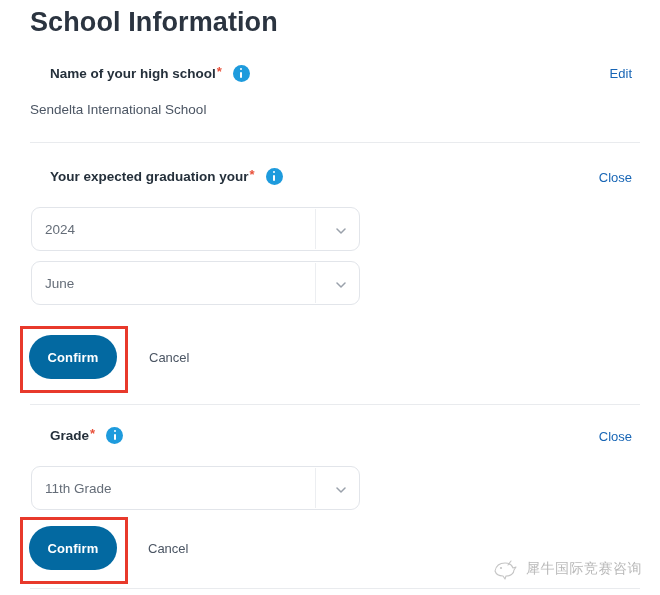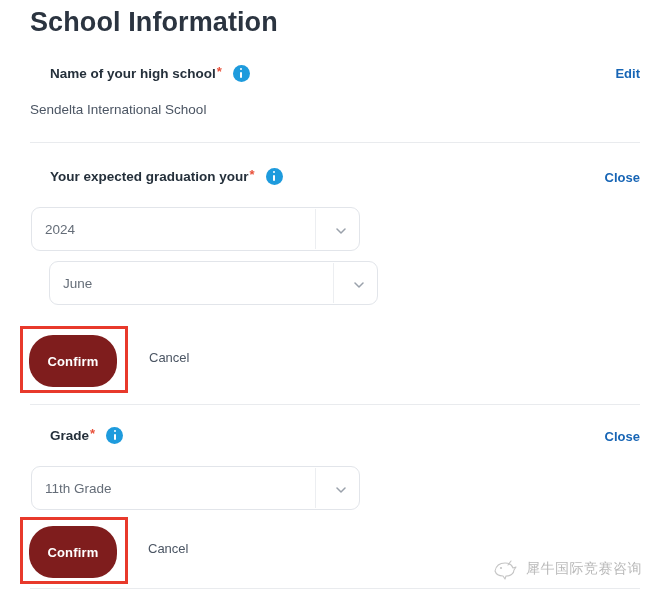--- a/index.html
+++ b/index.html
@@ -86,23 +86,23 @@
     top: 7px;
     width: 2px;
     height: 6px;
     border-radius: 1px;
     background: #ffffff;
   }
 
   
   .action-link {
     position: absolute;
-    right: 20px;
+    right: 28px;
     font-size: 13px;
-    font-weight: bold;
+    font-weight: normal;
     color: #1765b5;
     cursor: pointer;
     line-height: 18px;
     white-space: nowrap;
   }
 
   
   .value-text {
     position: absolute;
     left: 30px;
@@ -144,23 +144,23 @@
     top: 18px;
     width: 9px;
     height: 9px;
   }
   .select-box .chev svg { display: block; }
 
   
   .confirm-btn {
     position: absolute;
     width: 88px;
-    height: 52px;
+    height: 44px;
     border-radius: 24px;
-    background: #7f1d1d;
+    background: #0369a1;
     border: none;
     color: #ffffff;
     font-size: 13px;
     font-weight: bold;
     font-family: "Liberation Sans", "DejaVu Sans", sans-serif;
     cursor: pointer;
     padding: 0;
     letter-spacing: 0.2px;
   }
   .cancel-link {
@@ -242,21 +242,21 @@
     <div class="select-box" style="top:207px;">
       <span class="sel-value">2024</span>
       <span class="sel-divider"></span>
       <span class="chev">
         <svg viewBox="0 0 10 10" width="10" height="10" aria-hidden="true">
           <path d="M1 3 L5 7 L9 3" fill="none" stroke="#9aa1ab" stroke-width="1.5" stroke-linecap="round" stroke-linejoin="round"></path>
         </svg>
       </span>
     </div>
 
-    <div class="select-box" style="top:261px;margin-left:18px;">
+    <div class="select-box" style="top:261px;">
       <span class="sel-value">June</span>
       <span class="sel-divider"></span>
       <span class="chev">
         <svg viewBox="0 0 10 10" width="10" height="10" aria-hidden="true">
           <path d="M1 3 L5 7 L9 3" fill="none" stroke="#9aa1ab" stroke-width="1.5" stroke-linecap="round" stroke-linejoin="round"></path>
         </svg>
       </span>
     </div>
 
     <button class="confirm-btn" style="left:29px; top:335px;">Confirm</button>

